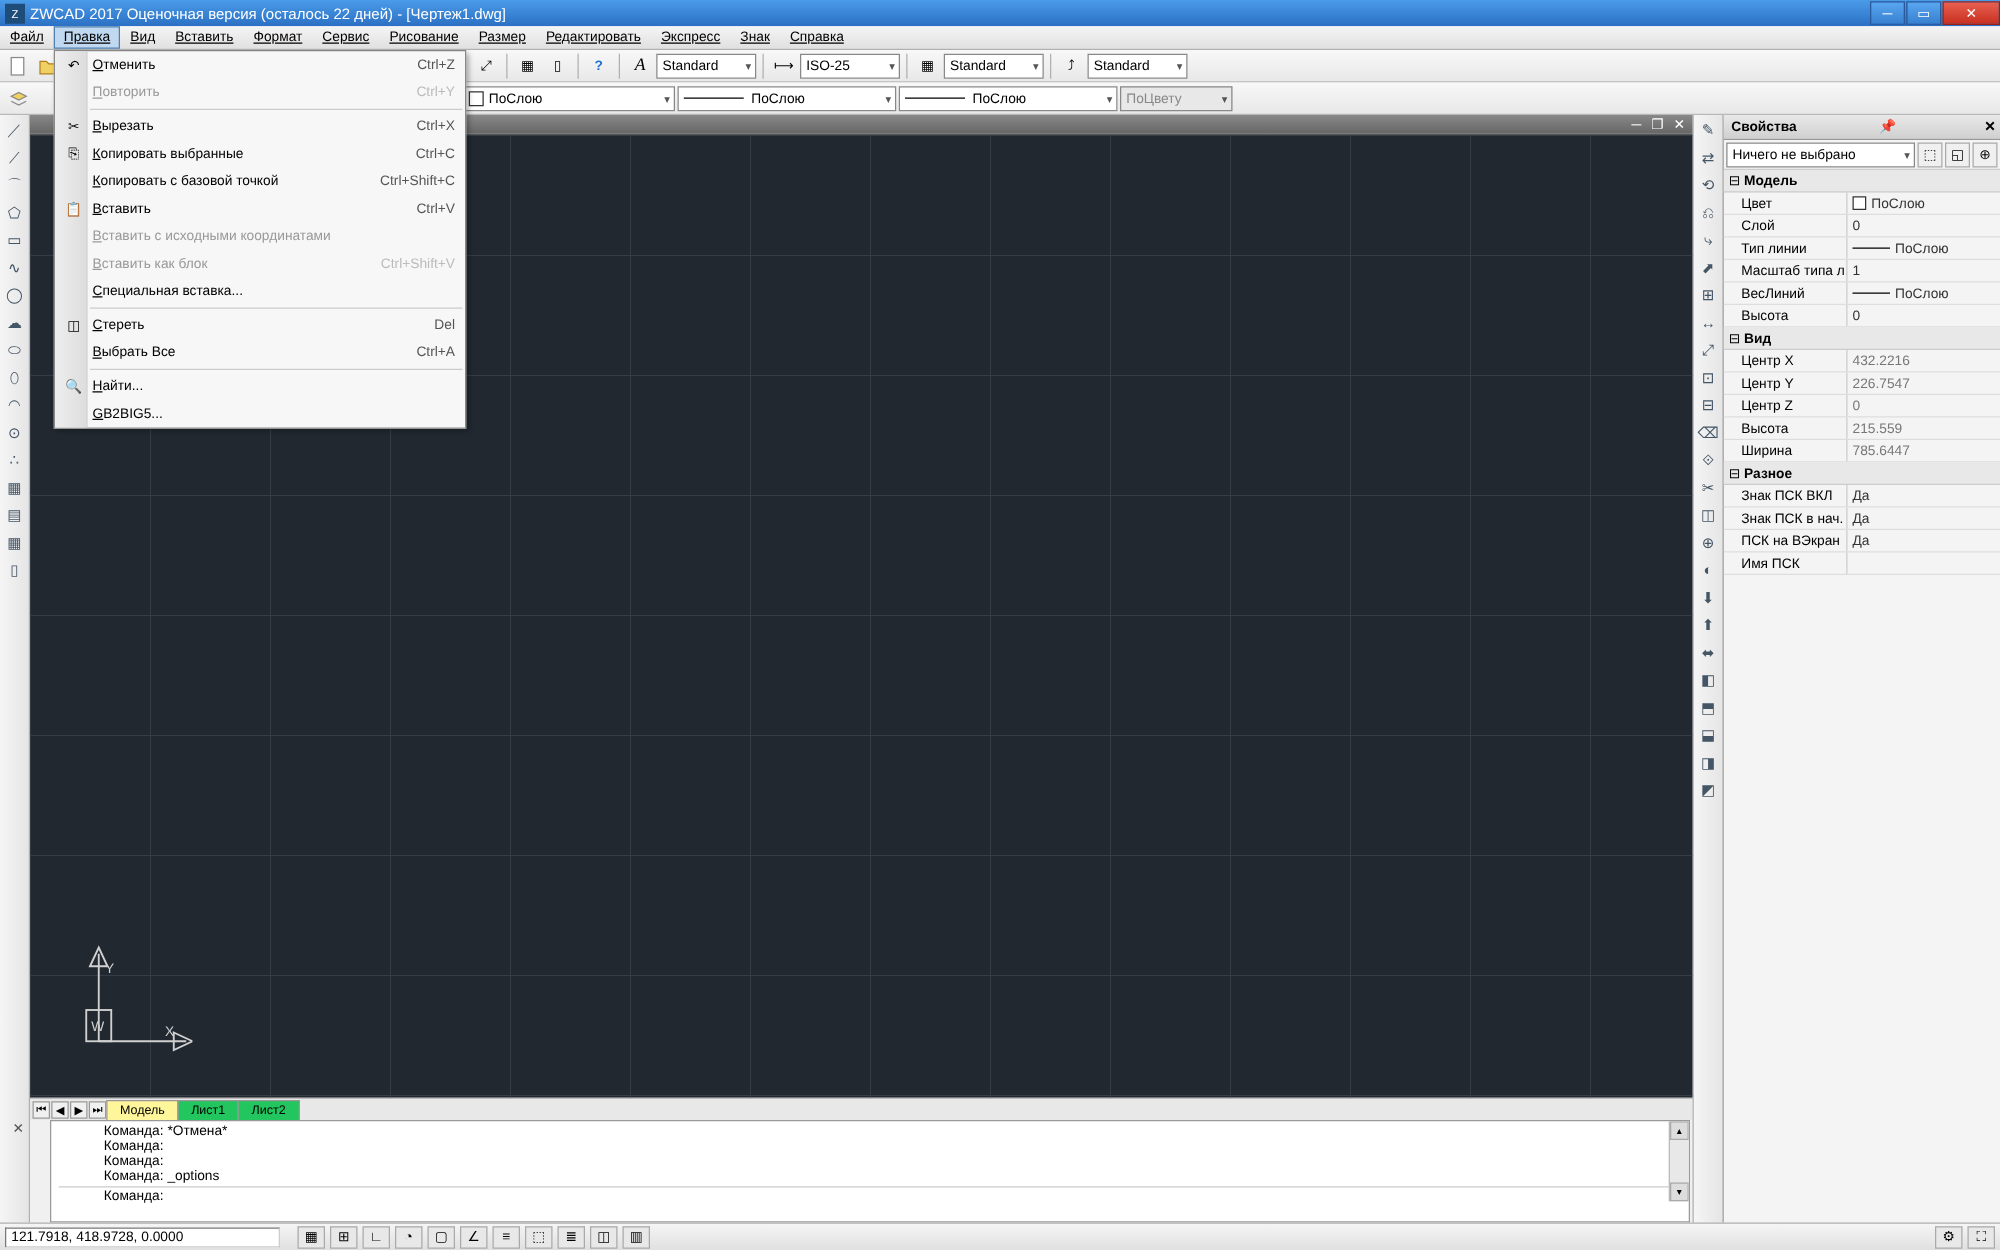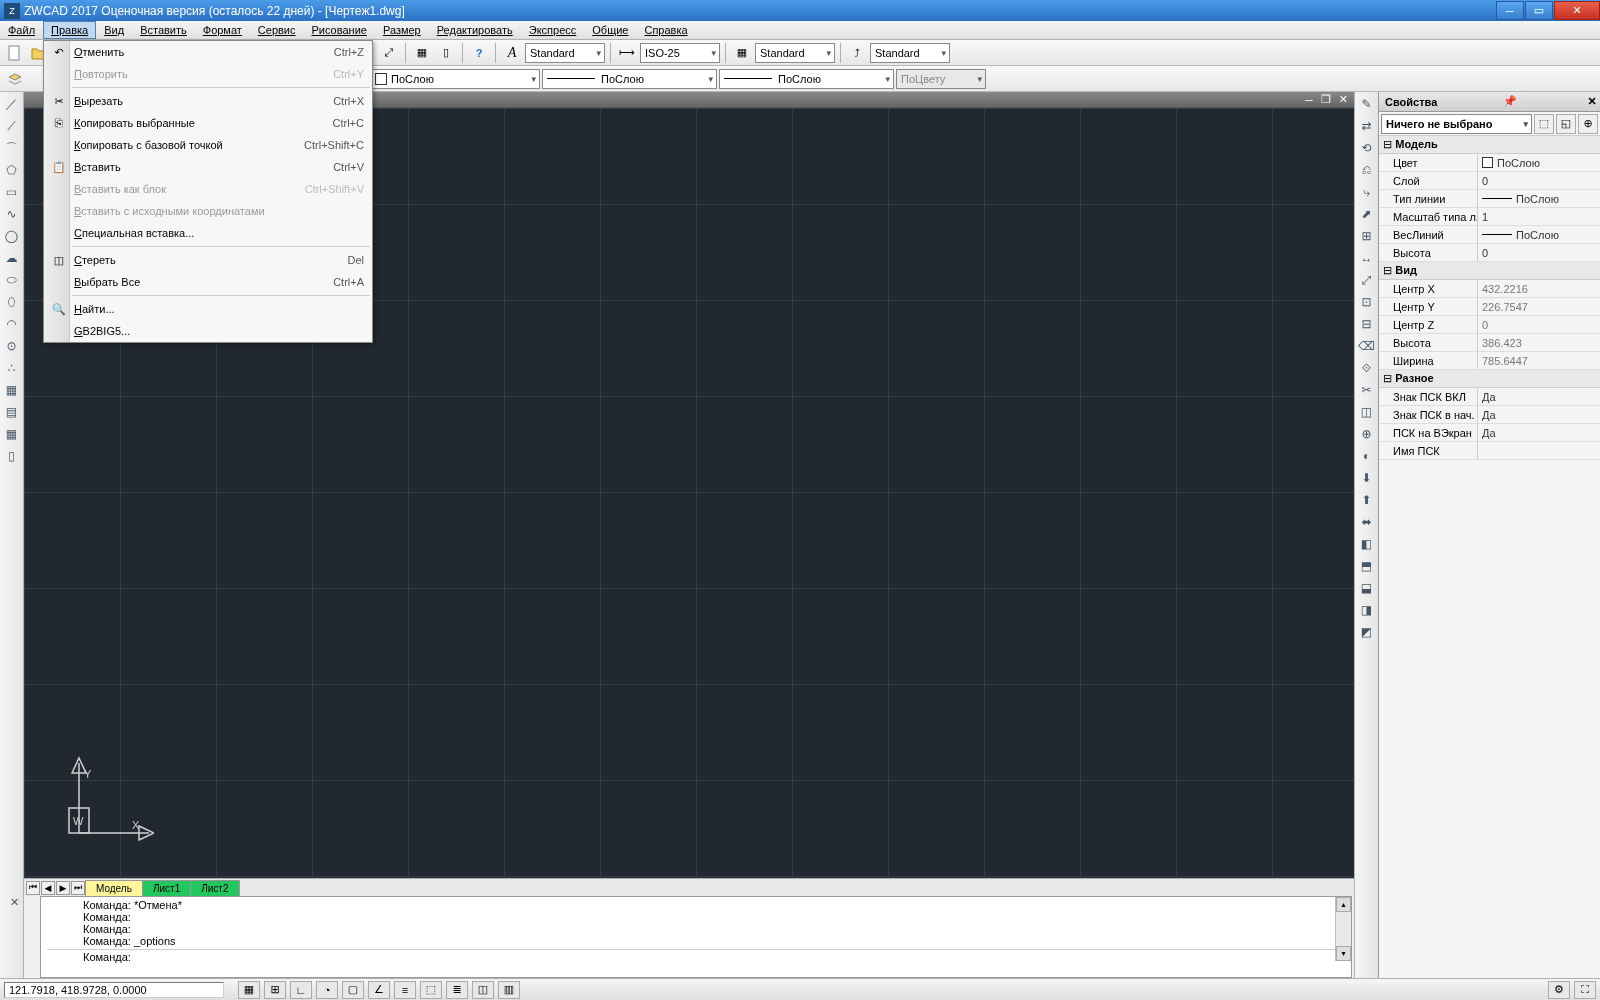--- a/index.html
+++ b/index.html
@@ -51,21 +51,21 @@
 .cmd-scroll .up,.cmd-scroll .dn{height:15px;background:#ddd;border:1px solid #aaa;display:flex;align-items:center;justify-content:center;font-size:8px;}
 .cmd-scroll .dn{position:absolute;bottom:0;left:0;right:0;}
 .cmd .line { white-space: pre; padding-left: 36px; }
 .cmd .prompt { border-top: 1px solid #ccc; margin-top: 2px; padding-top: 1px;}
 
 
 .props { width: 222px; background: #f4f4f4; border-left: 1px solid #999; display: flex; flex-direction: column; }
 .props-title { height: 20px; background: linear-gradient(#e8e8e8,#d0d0d0); border-bottom: 1px solid #999; display: flex; align-items: center; padding-left: 6px; font-weight: bold; }
 .props-title .pin,.props-title .x{ margin-left:auto; width:16px; text-align:center;}
 .props-sel { height: 24px; display: flex; align-items: center; padding: 2px; gap: 2px; border-bottom: 1px solid #ccc; }
-.props-sel .combo { flex: 1; font-weight: bold; }
+.props-sel .combo { flex: 1; font-weight: normal; }
 .props-sel .pb { width: 20px; height: 20px; border: 1px solid #aaa; background: #f0f0f0; display:flex;align-items:center;justify-content:center; }
 .pgroup { background: #e8e8e8; font-weight: bold; padding: 2px 4px; border-bottom: 1px solid #ccc; }
 .pgroup::before { content: "⊟ "; font-weight: normal; }
 .prow { display: flex; border-bottom: 1px solid #ddd; height: 18px; align-items: center; }
 .prow .k { width: 98px; padding-left: 14px; overflow: hidden; white-space: nowrap; }
 .prow .v { flex: 1; padding-left: 4px; color: #333; border-left: 1px solid #ccc; height: 100%; display: flex; align-items: center; }
 .prow .v.ro { color: #777; }
 .prow .v .sw { width: 11px; height: 11px; border: 1px solid #333; margin-right: 4px; background: #fff; }
 .prow .v .ln { width: 30px; height: 1px; background: #000; margin-right: 4px; }
 
@@ -103,21 +103,21 @@
     <div class="mi">Файл</div>
     <div class="mi active">Правка</div>
     <div class="mi">Вид</div>
     <div class="mi">Вставить</div>
     <div class="mi">Формат</div>
     <div class="mi">Сервис</div>
     <div class="mi">Рисование</div>
     <div class="mi">Размер</div>
     <div class="mi">Редактировать</div>
     <div class="mi">Экспресс</div>
-    <div class="mi">Общие</div>
+    <div class="mi">Знак</div>
     <div class="mi">Справка</div>
   </div>
 
 <div class="tbrow">
   <div class="tbtn">
       <svg width="16" height="16">
         <rect x="2" y="1" width="10" height="14" fill="#fff" stroke="#888"></rect>
       </svg>
     </div>
   <div class="tbtn">
@@ -347,21 +347,21 @@
         </div>
         <div class="prow">
           <div class="k">Центр Z</div>
           <div class="v ro">
             <span>0</span>
           </div>
         </div>
         <div class="prow">
           <div class="k">Высота</div>
           <div class="v ro">
-            <span>386.423</span>
+            <span>215.559</span>
           </div>
         </div>
         <div class="prow">
           <div class="k">Ширина</div>
           <div class="v ro">
             <span>785.6447</span>
           </div>
         </div>
         <div class="pgroup">Разное</div>
         <div class="prow">
@@ -441,27 +441,27 @@
         <span class="lbl"><u>К</u>опировать с базовой точкой</span>
         <span class="sc">Ctrl+Shift+C</span>
       </div>
       <div class="row">
         <span class="ico">📋</span>
         <span class="lbl"><u>В</u>ставить</span>
         <span class="sc">Ctrl+V</span>
       </div>
       <div class="row disabled">
         <span class="ico"></span>
+        <span class="lbl"><u>В</u>ставить с исходными координатами</span>
+        <span class="sc"></span>
+      </div>
+      <div class="row disabled">
+        <span class="ico"></span>
         <span class="lbl"><u>В</u>ставить как блок</span>
         <span class="sc">Ctrl+Shift+V</span>
-      </div>
-      <div class="row disabled">
-        <span class="ico"></span>
-        <span class="lbl"><u>В</u>ставить с исходными координатами</span>
-        <span class="sc"></span>
       </div>
       <div class="row">
         <span class="ico"></span>
         <span class="lbl"><u>С</u>пециальная вставка...</span>
         <span class="sc"></span>
       </div>
       <div class="msep"></div>
       <div class="row">
         <span class="ico">◫</span>
         <span class="lbl"><u>С</u>тереть</span>

